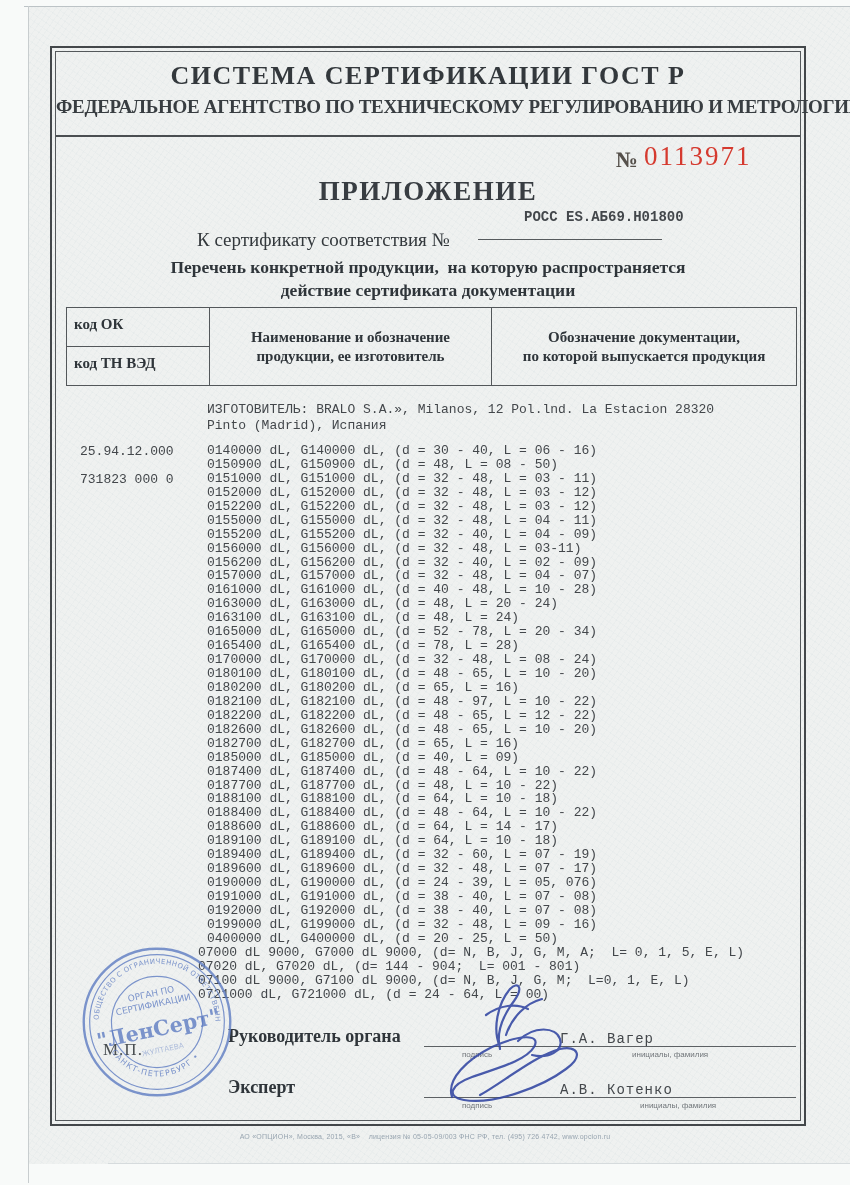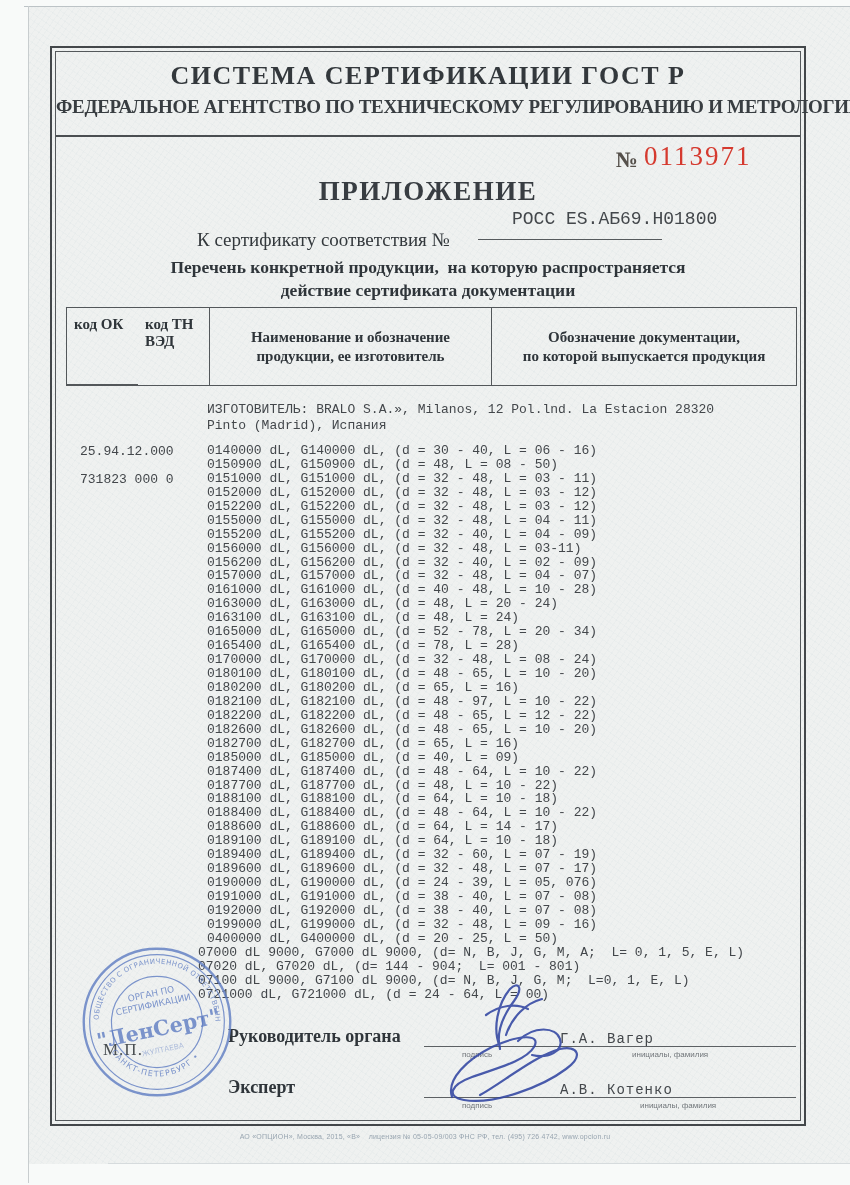--- a/index.html
+++ b/index.html
@@ -34,27 +34,27 @@
   .sys-title{margin-top:9px;font-size:26px;font-weight:bold;letter-spacing:1.5px;color:#33383c;}
   .agency{margin-top:5px;font-size:19px;font-weight:bold;letter-spacing:-0.3px;color:#383d41;white-space:nowrap;}
 
   .no-label{left:616px;top:147px;font-size:22px;font-weight:bold;color:#55504b;}
   .no-value{left:644px;top:141px;font-family:Liberation Serif, serif;font-size:27px;letter-spacing:2px;color:var(--accent-red);}
 
   .doc-title{left:50px;top:176px;width:756px;text-align:center;font-size:27px;font-weight:bold;letter-spacing:1.5px;color:#383d42;}
 
   .cert-label{left:197px;top:229px;font-size:19px;font-weight:normal;color:#33383c;}
   .cert-underline{left:478px;top:220px;width:184px;height:20px;border-bottom:1.5px solid #565a5d;}
-  .cert-value{left:512px;top:209px;font-family:"Liberation Mono", monospace;font-size:18px;color:#3e4347;white-space:pre;}
+  .cert-value{left:524px;top:209px;font-family:"Liberation Mono", monospace;font-size:14px;color:#3e4347;white-space:pre;font-weight:bold;}
 
   .purpose{left:50px;top:256px;width:756px;text-align:center;font-size:17.5px;font-weight:bold;line-height:22.5px;color:#2f353a;}
   .purpose div{white-space:pre;}
 
   .head-table{left:66px;top:307px;width:731px;height:79px;border:1.5px solid #53575a;display:flex;}
-  .ht-c1{width:143px;border-right:1.5px solid #53575a;display:flex;}
+  .ht-c1{width:143px;border-right:1.5px solid #53575a;display:flex;flex-direction:column;}
   .ht-c1 .cell{flex:1;font-size:15px;font-weight:bold;padding:8px 0 0 7px;color:#2f353a;}
   .ht-c1 .cell.top{border-bottom:1.2px solid #53575a;}
   .ht-c2{width:282px;border-right:1.5px solid #53575a;}
   .ht-c3{flex:1;}
   .ht-center{display:flex;flex-direction:column;justify-content:center;align-items:center;height:100%;font-size:15px;font-weight:bold;line-height:19px;color:#2f353a;text-align:center;}
 
   .mono{font-family:"Liberation Mono", monospace;color:var(--mono-ink);}
   .code-ok{left:80px;top:444px;font-size:13px;white-space:pre;text-align:center;}
   .code-tnved{left:80px;top:472px;font-size:13px;white-space:pre;}
   .manufacturer{left:207px;top:402px;font-size:13px;line-height:15.5px;}

